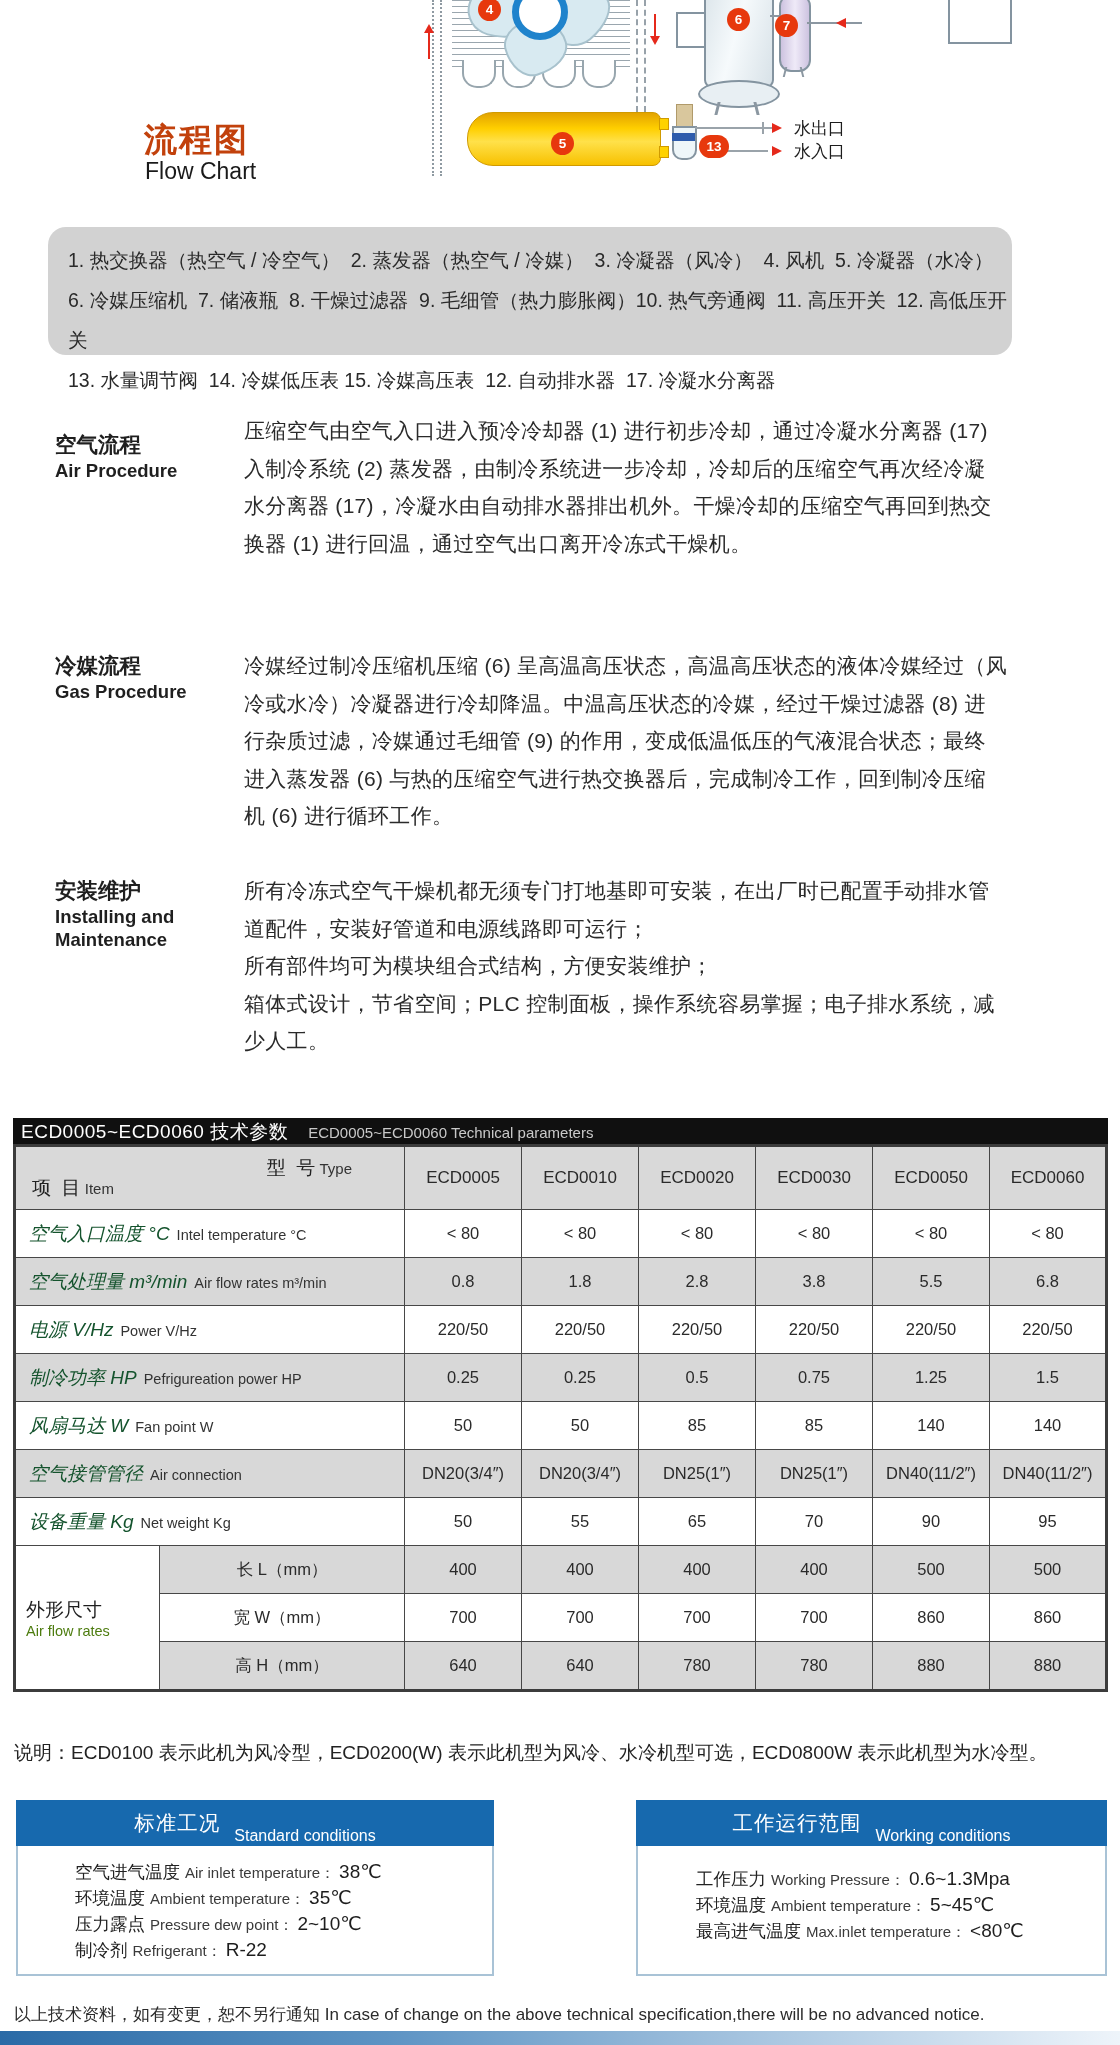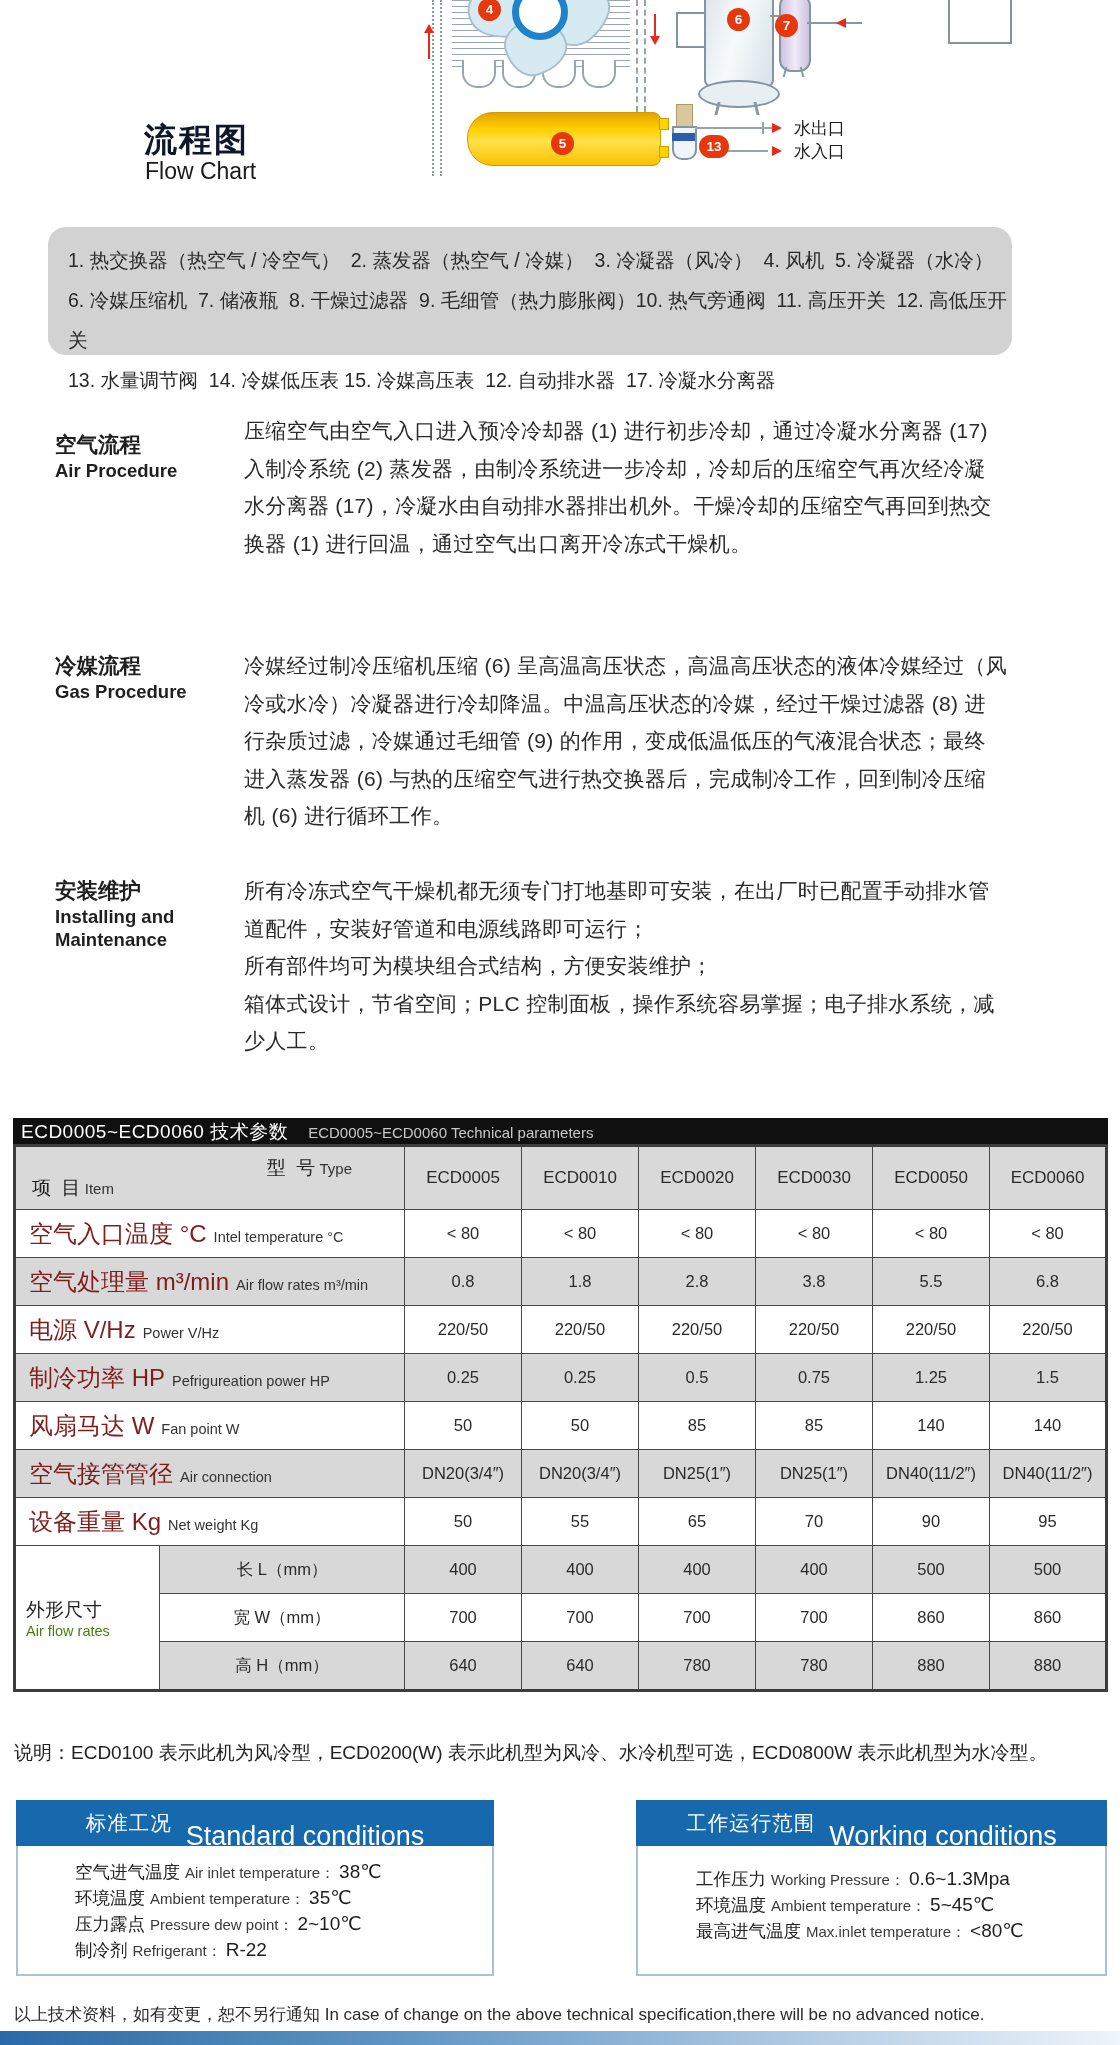--- a/index.html
+++ b/index.html
@@ -2,21 +2,21 @@
 <html><head>
 <meta charset="utf-8">
 <style>
   html,body{margin:0;padding:0;background:#fff;}
   .page{position:relative;width:1120px;height:2045px;background:#fff;overflow:hidden;
         font-family:"Liberation Sans","DejaVu Sans",sans-serif;color:#1f1f1f;}
   .abs{position:absolute;}
 
   
   .diagram{position:absolute;left:0;top:0;width:1120px;height:180px;overflow:hidden;}
-  .title-cn{font-size:33px;font-weight:bold;color:#0f172a;letter-spacing:2px;}
+  .title-cn{font-size:33px;font-weight:bold;color:#c2410c;letter-spacing:2px;}
   .title-en{font-size:23px;color:#1a1a1a;}
   .vline{position:absolute;top:0;width:0;}
   .dotted{border-left:2px dotted #8f9aa2;}
   .dashed{border-left:2px dashed #98a2aa;}
   .coil{background:repeating-linear-gradient(to bottom,#9aa6ae 0,#9aa6ae 1.5px,#ffffff 1.5px,#ffffff 6px);}
   .uloop{border:2px solid #98a6ae;border-top:none;border-radius:0 0 15px 15px;background:#fff;}
   .blade{background:#d8eaf1;border:2px solid #a8c2cd;border-radius:55% 45% 60% 40% / 55% 60% 40% 45%;}
   .hub{border:7px solid #1f83cc;background:#fff;border-radius:50%;}
   .badge{position:absolute;width:23px;height:23px;border-radius:50%;background:#e7380d;color:#fff;
          font-size:13.5px;font-weight:bold;text-align:center;line-height:23px;z-index:9;}
@@ -56,34 +56,34 @@
   table.params tr.hdr td{background:#d9d9d9;height:62px;font-size:17px;}
   table.params tr.body td{height:47px;background:#fff;}
   table.params tr.body.shade td{background:#d8d8d8;}
   td.corner{position:relative;background:#d9d9d9 linear-gradient(to bottom right,
             rgba(0,0,0,0) calc(50% - 1px),#555 calc(50% - 1px),#555 calc(50% + 1px),rgba(0,0,0,0) calc(50% + 1px));}
   .corner-item{position:absolute;left:16px;bottom:8px;white-space:pre;}
   .corner-type{position:absolute;right:52px;top:8px;white-space:pre;}
   .corner-cn{font-size:19px;color:#222;}
   .corner-en{font-size:15px;color:#333;}
   td.rowlabel{text-align:left !important;padding-left:13px !important;white-space:nowrap;}
-  .lab-cn{font-size:24px;color:#7f1d1d;}
+  .lab-cn{font-size:19px;color:#14532d;font-style:italic;}
   .lab-en{font-size:14.5px;color:#333;margin-left:7px;}
   td.groupcell{background:#fff !important;text-align:left !important;padding-left:10px !important;}
   .grp-cn{font-size:19px;color:#1e1e1e;}
   .grp-en{font-size:14.5px;color:#4d7c0f;}
   td.sublabel{font-size:18px;}
   td.conn{font-size:15px;}
 
   
   .note{position:absolute;left:14px;top:1740px;width:1090px;font-size:19px;color:#222;}
   .cbox{position:absolute;top:1800px;}
   .cbox-head{height:46px;background:#1769ae;display:flex;align-items:center;justify-content:center;gap:14px;}
   .cbox-head .hcn{color:#fff;font-size:20.5px;letter-spacing:1px;}
-  .cbox-head .hen{color:#fff;font-size:27px;margin-top:26px;}
+  .cbox-head .hen{color:#fff;font-size:16px;margin-top:26px;}
   .cbox-body{background:#fff;border:2px solid #a9c3d6;border-top:none;box-sizing:border-box;height:130px;}
   .cond-line{line-height:25px;white-space:nowrap;}
   .cl-cn{font-size:17.5px;color:#222;}
   .cl-en{font-size:15px;color:#3a3a3a;margin-left:5px;}
   .cl-val{font-size:19px;color:#1d1d1d;margin-left:4px;}
   .footer{position:absolute;left:14px;top:2003px;width:1100px;font-size:17px;color:#2b2b2b;}
   .bottombar{position:absolute;left:0;top:2031px;width:1120px;height:14px;
              background:linear-gradient(90deg,#2a6aa6 0%,#5e94c4 35%,#b8d0e6 75%,#eef4fa 100%);}
 </style>
 </head>

